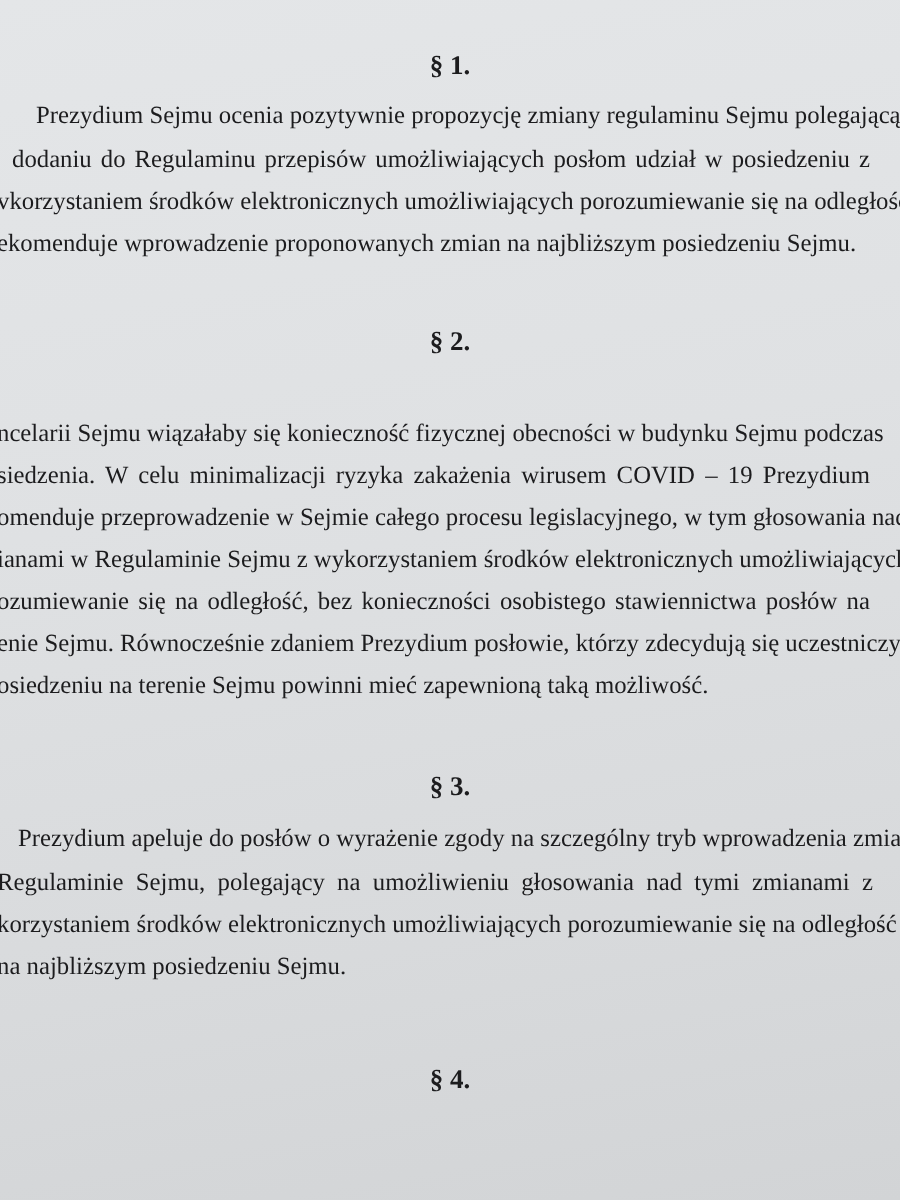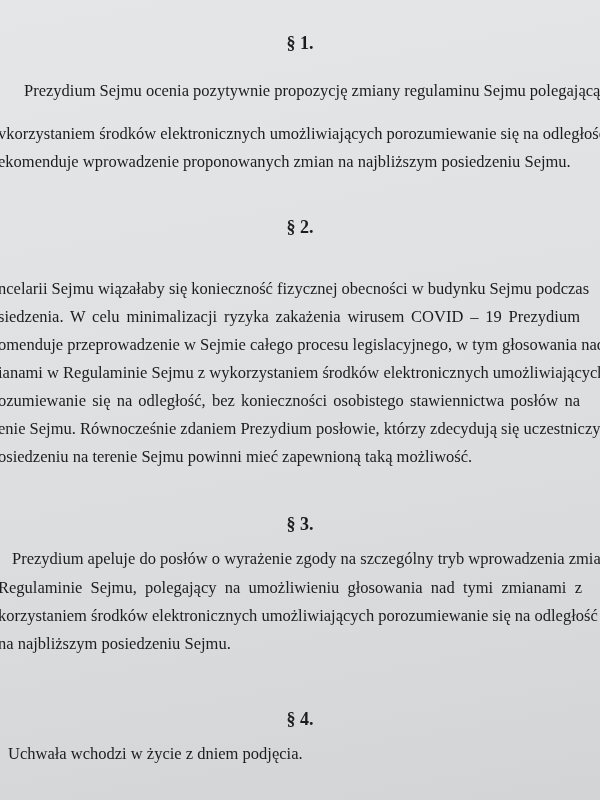--- a/index.html
+++ b/index.html
@@ -20,35 +20,35 @@
       font-size: 16.5px; line-height: 20px;
     }
     .just { text-align: justify; text-align-last: justify; }
   </style>
 </head>
 <body>
 
 <div class="page">
 
   <div class="heading" style="top:33px">§ 1.</div>
-  <div class="line" style="left:24px;top:81px">Prezydium Sejmu ocenia pozytywnie propozycję zmiany regulaminu Sejmu polegającą</div>
+  <div class="line" style="left:24px;top:67px">Prezydium Sejmu ocenia pozytywnie propozycję zmiany regulaminu Sejmu polegającą</div>
+  <div class="line just" style="left:8px;top:96px;width:572px">dodaniu do Regulaminu przepisów umożliwiających posłom udział w posiedzeniu z</div>
   <div class="line" style="left:-2px;top:124px">vkorzystaniem środków elektronicznych umożliwiających porozumiewanie się na odległość</div>
   <div class="line" style="left:-2px;top:152px">ekomenduje wprowadzenie proponowanych zmian na najbliższym posiedzeniu Sejmu.</div>
 
   <div class="heading" style="top:217px">§ 2.</div>
   <div class="line just" style="left:-2px;top:279px;width:582px">ncelarii Sejmu wiązałaby się konieczność fizycznej obecności w budynku Sejmu podczas</div>
   <div class="line just" style="left:-2px;top:307px;width:582px">siedzenia. W celu minimalizacji ryzyka zakażenia wirusem COVID – 19 Prezydium</div>
   <div class="line" style="left:-2px;top:335px">omenduje przeprowadzenie w Sejmie całego procesu legislacyjnego, w tym głosowania nad</div>
   <div class="line" style="left:-2px;top:363px">ianami w Regulaminie Sejmu z wykorzystaniem środków elektronicznych umożliwiających</div>
   <div class="line just" style="left:-2px;top:391px;width:582px">ozumiewanie się na odległość, bez konieczności osobistego stawiennictwa posłów na</div>
   <div class="line" style="left:-2px;top:419px">enie Sejmu. Równocześnie zdaniem Prezydium posłowie, którzy zdecydują się uczestniczyć</div>
   <div class="line" style="left:-2px;top:447px">osiedzeniu na terenie Sejmu powinni mieć zapewnioną taką możliwość.</div>
 
   <div class="heading" style="top:514px">§ 3.</div>
   <div class="line" style="left:12px;top:549px">Prezydium apeluje do posłów o wyrażenie zgody na szczególny tryb wprowadzenia zmian</div>
   <div class="line just" style="left:-2px;top:578px;width:584px">Regulaminie Sejmu, polegający na umożliwieniu głosowania nad tymi zmianami z</div>
   <div class="line" style="left:-2px;top:606px">korzystaniem środków elektronicznych umożliwiających porozumiewanie się na odległość</div>
   <div class="line" style="left:-2px;top:634px">na najbliższym posiedzeniu Sejmu.</div>
 
   <div class="heading" style="top:709px">§ 4.</div>
-  <div class="line" style="left:8px;top:744px">Uchwała wchodzi w życie z dniem podjęcia.</div>
 
 </div>
 
 </body></html>

